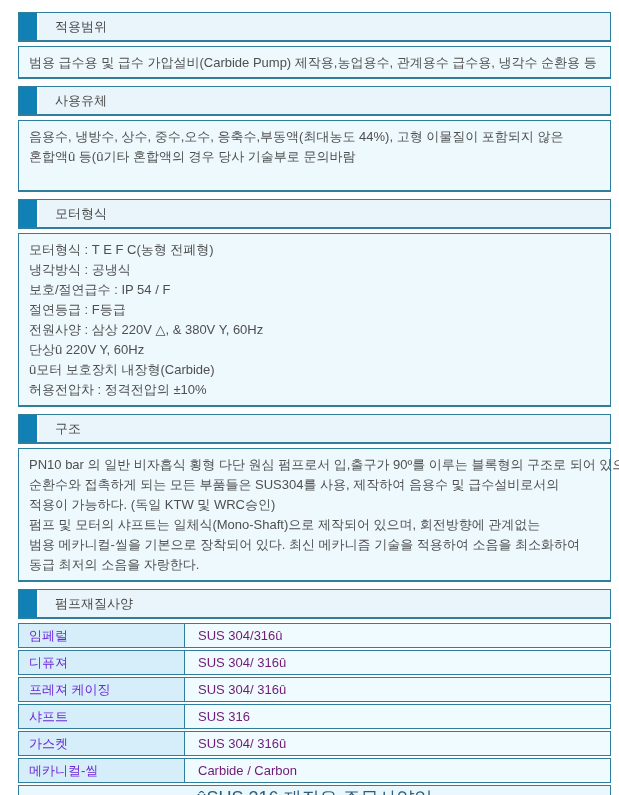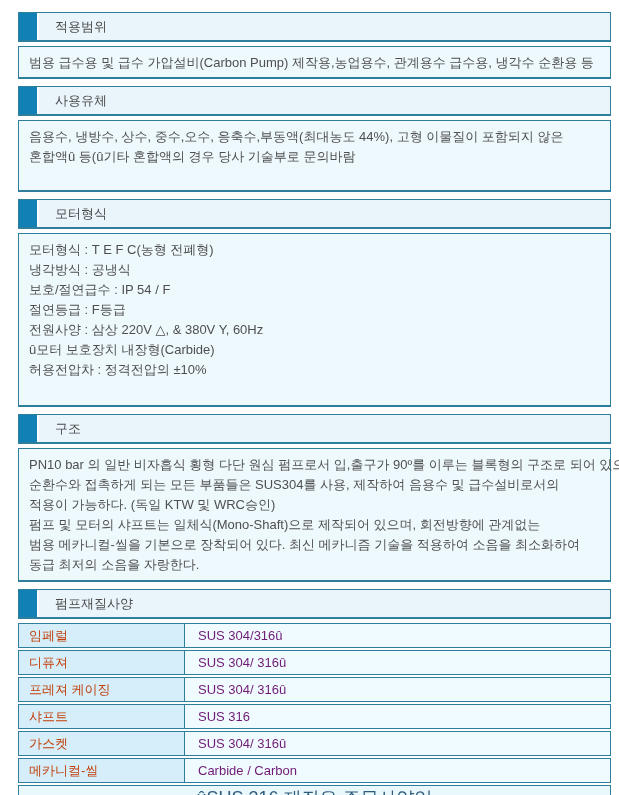--- a/index.html
+++ b/index.html
@@ -67,21 +67,21 @@
   }
   .mlabel {
     box-sizing: border-box;
     width: 166px;
     flex: none;
     background: #d5eefa;
     border-right: 1px solid #2e7e9c;
     display: flex;
     align-items: center;
     padding-left: 10px;
-    color: #c2410c;
+    color: #6d28d9;
   }
   .mvalue {
     flex: 1;
     background: #effbfe;
     display: flex;
     align-items: center;
     padding-left: 13px;
     color: #701a75;
   }
   .mfoot {
@@ -100,21 +100,21 @@
 <body>
 
 <div class="wrap">
 
   <div class="sec">
     <div class="sec-header">
       <span class="sq"></span>
       <span class="sec-title">적용범위</span>
     </div>
     <div class="sec-body" style="height:33px;">
-      <div class="line">범용 급수용 및 급수 가압설비(Carbon Pump) 제작용,농업용수, 관계용수 급수용, 냉각수 순환용 등</div>
+      <div class="line">범용 급수용 및 급수 가압설비(Carbide Pump) 제작용,농업용수, 관계용수 급수용, 냉각수 순환용 등</div>
     </div>
   </div>
 
   <div class="sec">
     <div class="sec-header">
       <span class="sq"></span>
       <span class="sec-title">사용유체</span>
     </div>
     <div class="sec-body" style="height:72px;">
       <div class="line">음용수, 냉방수, 상수, 중수,오수, 응축수,부동액(최대농도 44%), 고형 이물질이 포함되지 않은</div>
@@ -126,20 +126,21 @@
     <div class="sec-header">
       <span class="sq"></span>
       <span class="sec-title">모터형식</span>
     </div>
     <div class="sec-body" style="height:174px;">
       <div class="line">모터형식 : T E F C(농형 전폐형)</div>
       <div class="line">냉각방식 : 공냉식</div>
       <div class="line">보호/절연급수 : IP 54 / F</div>
       <div class="line">절연등급 : F등급</div>
       <div class="line">전원사양 : 삼상 220V △, &amp; 380V Y, 60Hz</div>
+      <div class="line">단상û 220V Y, 60Hz</div>
       <div class="line">û모터 보호장치 내장형(Carbide)</div>
       <div class="line">허용전압차 : 정격전압의 ±10%</div>
     </div>
   </div>
 
   <div class="sec">
     <div class="sec-header">
       <span class="sq"></span>
       <span class="sec-title">구조</span>
     </div>

